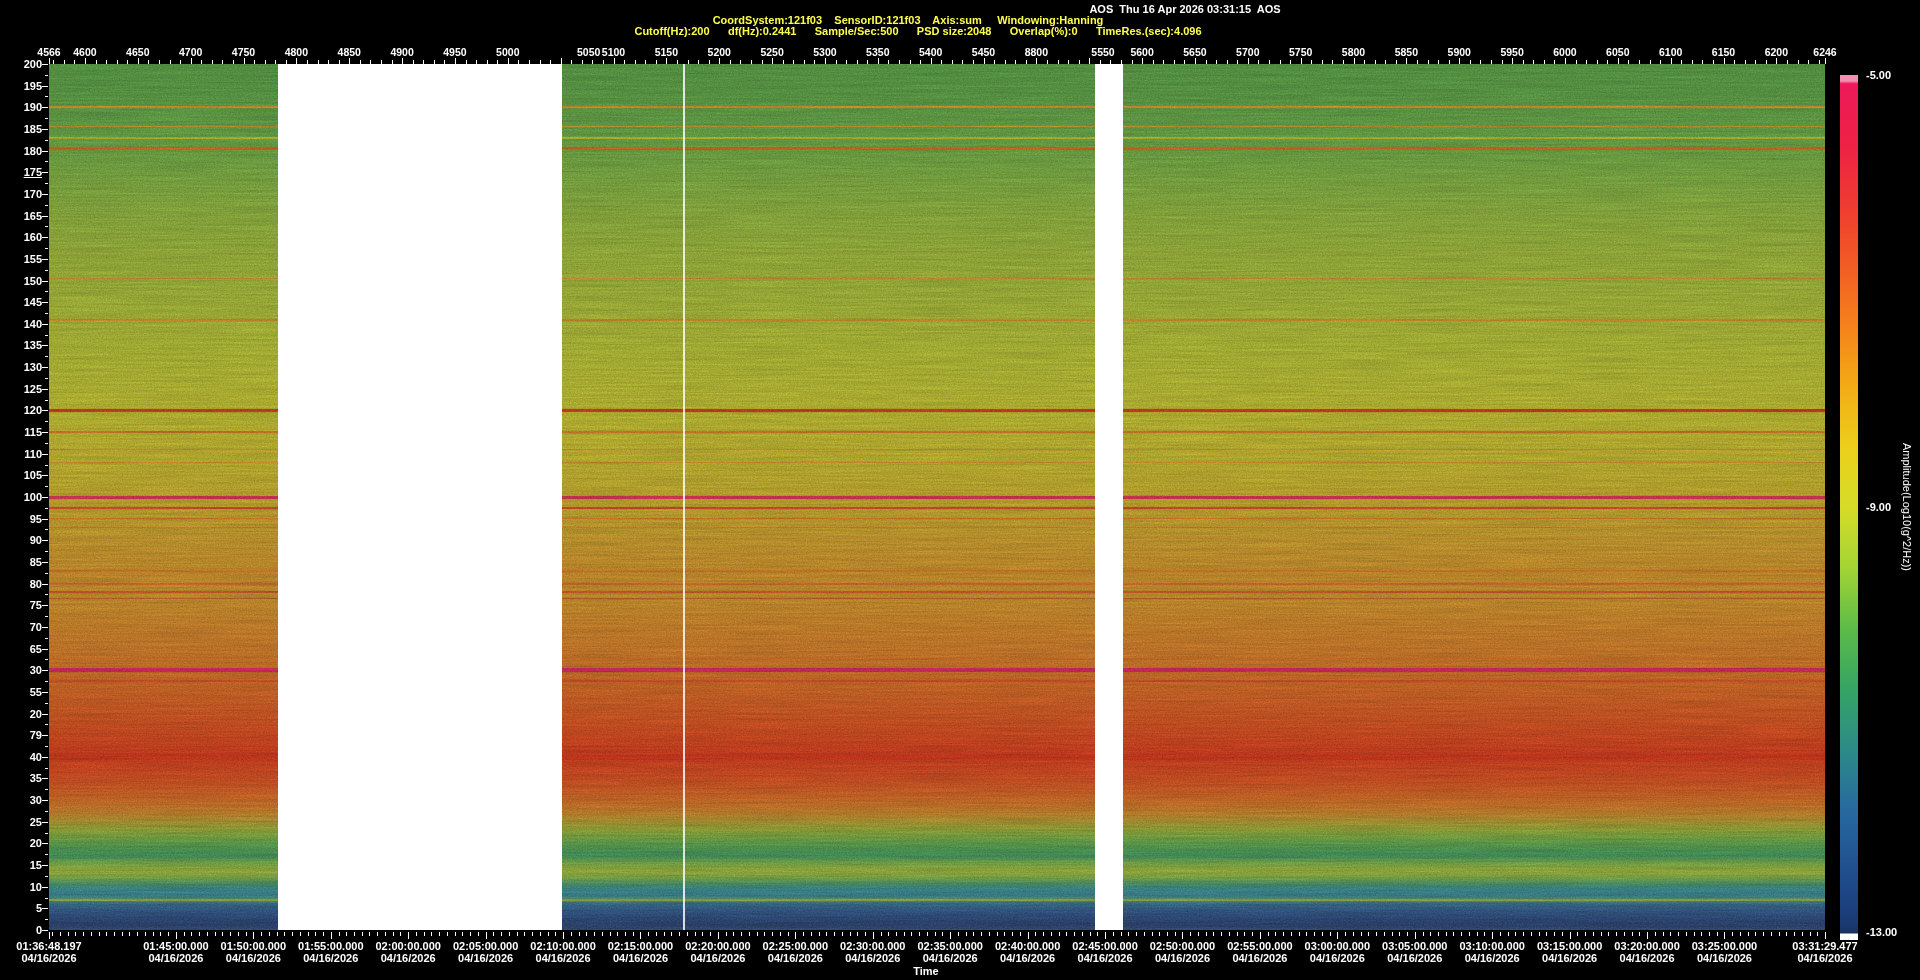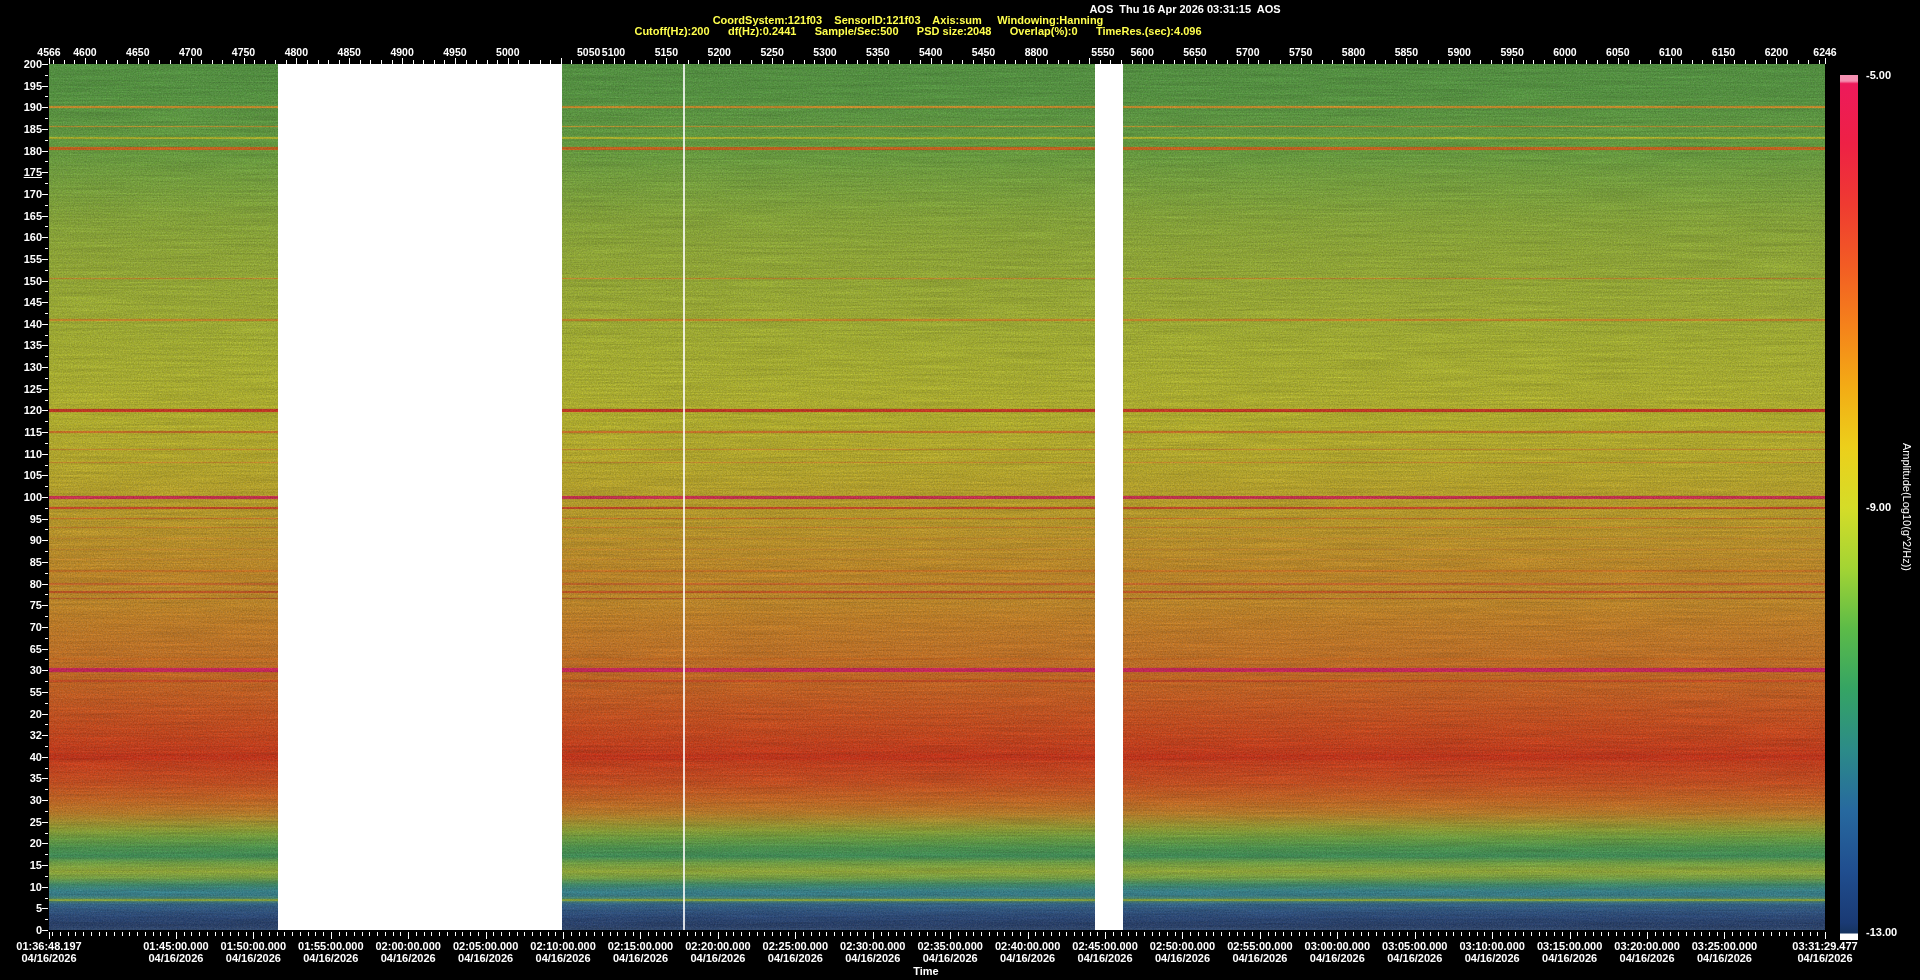--- a/index.html
+++ b/index.html
@@ -672,21 +672,21 @@
     <div class="left-label" style="left: 8px; top: 512.65px;">95</div>
     <div class="left-label" style="left: 8px; top: 534.3px;">90</div>
     <div class="left-label" style="left: 8px; top: 555.95px;">85</div>
     <div class="left-label" style="left: 8px; top: 577.6px;">80</div>
     <div class="left-label" style="left: 8px; top: 599.25px;">75</div>
     <div class="left-label" style="left: 8px; top: 620.9px;">70</div>
     <div class="left-label" style="left: 8px; top: 642.55px;">65</div>
     <div class="left-label" style="left: 8px; top: 664.2px;">30</div>
     <div class="left-label" style="left: 8px; top: 685.85px;">55</div>
     <div class="left-label" style="left: 8px; top: 707.5px;">20</div>
-    <div class="left-label" style="left: 8px; top: 729.15px;">32</div>
+    <div class="left-label" style="left: 8px; top: 729.15px;">79</div>
     <div class="left-label" style="left: 8px; top: 750.8px;">40</div>
     <div class="left-label" style="left: 8px; top: 772.45px;">35</div>
     <div class="left-label" style="left: 8px; top: 794.1px;">30</div>
     <div class="left-label" style="left: 8px; top: 815.75px;">25</div>
     <div class="left-label" style="left: 8px; top: 837.4px;">20</div>
     <div class="left-label" style="left: 8px; top: 859.05px;">15</div>
     <div class="left-label" style="left: 8px; top: 880.7px;">10</div>
     <div class="left-label" style="left: 8px; top: 902.35px;">5</div>
     <div class="left-label" style="left: 8px; top: 924px;">0</div>
     <div class="bot-label" style="left: 49px; top: 940px;">01:36:48.197</div>

